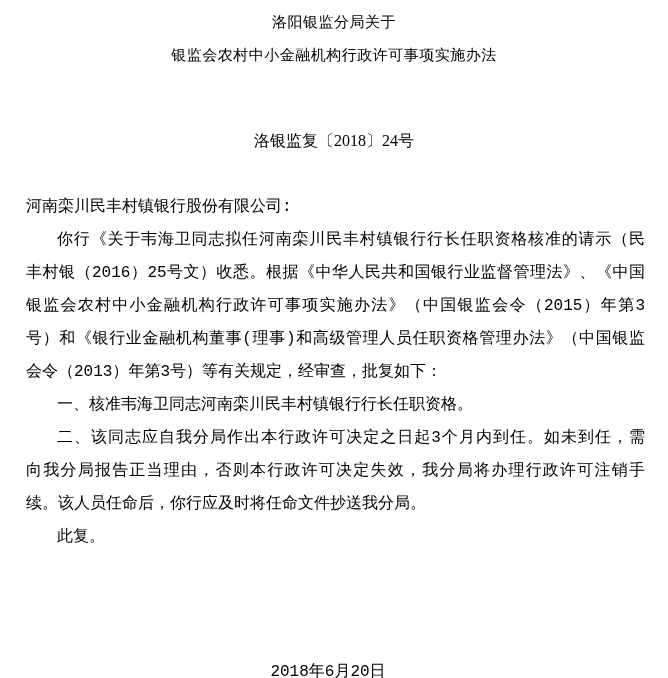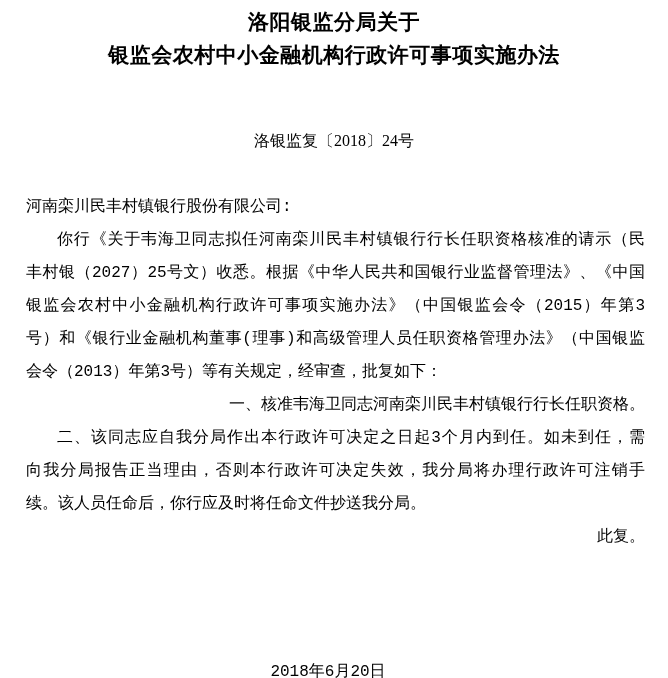--- a/index.html
+++ b/index.html
@@ -14,22 +14,22 @@
     background: #ffffff;
     color: #000000;
     font-family: "Liberation Serif", "DejaVu Serif", serif;
     overflow: hidden;
   }
   .title-block {
     padding-top: 6px;
     text-align: center;
   }
   .title-line {
-    font-size: 21px;
-    font-weight: bold;
+    font-size: 15px;
+    font-weight: normal;
     line-height: 33px;
     letter-spacing: 0.5px;
   }
   .doc-number {
     margin-top: 52px;
     text-align: center;
     font-size: 16px;
     line-height: 33px;
   }
   .body-block {
@@ -37,21 +37,20 @@
     font-size: 16px;
     line-height: 33px;
     font-family: Liberation Mono, monospace;
   }
   .line {
     white-space: nowrap;
     text-align: left;
   }
   .indent {
     padding-left: 31px;
-    text-align: right;
   }
   .j {
     white-space: normal;
     text-align: justify;
     text-align-last: justify;
     text-justify: inter-character;
   }
   .date-line {
     margin-top: 102px;
     text-align: center;
@@ -68,21 +67,21 @@
   <div class="title-block">
     <div class="title-line">洛阳银监分局关于</div>
     <div class="title-line">银监会农村中小金融机构行政许可事项实施办法</div>
   </div>
 
   <div class="doc-number">洛银监复〔2018〕24号</div>
 
   <div class="body-block">
     <div class="line">河南栾川民丰村镇银行股份有限公司:</div>
     <div class="line indent j">你行《关于韦海卫同志拟任河南栾川民丰村镇银行行长任职资格核准的请示（民</div>
-    <div class="line j">丰村银（2027）25号文）收悉。根据《中华人民共和国银行业监督管理法》、《中国</div>
+    <div class="line j">丰村银（2016）25号文）收悉。根据《中华人民共和国银行业监督管理法》、《中国</div>
     <div class="line j">银监会农村中小金融机构行政许可事项实施办法》（中国银监会令（2015）年第3</div>
     <div class="line j">号）和《银行业金融机构董事(理事)和高级管理人员任职资格管理办法》（中国银监</div>
     <div class="line">会令（2013）年第3号）等有关规定，经审查，批复如下：</div>
     <div class="line indent">一、核准韦海卫同志河南栾川民丰村镇银行行长任职资格。</div>
     <div class="line indent j">二、该同志应自我分局作出本行政许可决定之日起3个月内到任。如未到任，需</div>
     <div class="line j">向我分局报告正当理由，否则本行政许可决定失效，我分局将办理行政许可注销手</div>
     <div class="line">续。该人员任命后，你行应及时将任命文件抄送我分局。</div>
     <div class="line indent">此复。</div>
 
     <div class="date-line">2018年6月20日</div>

